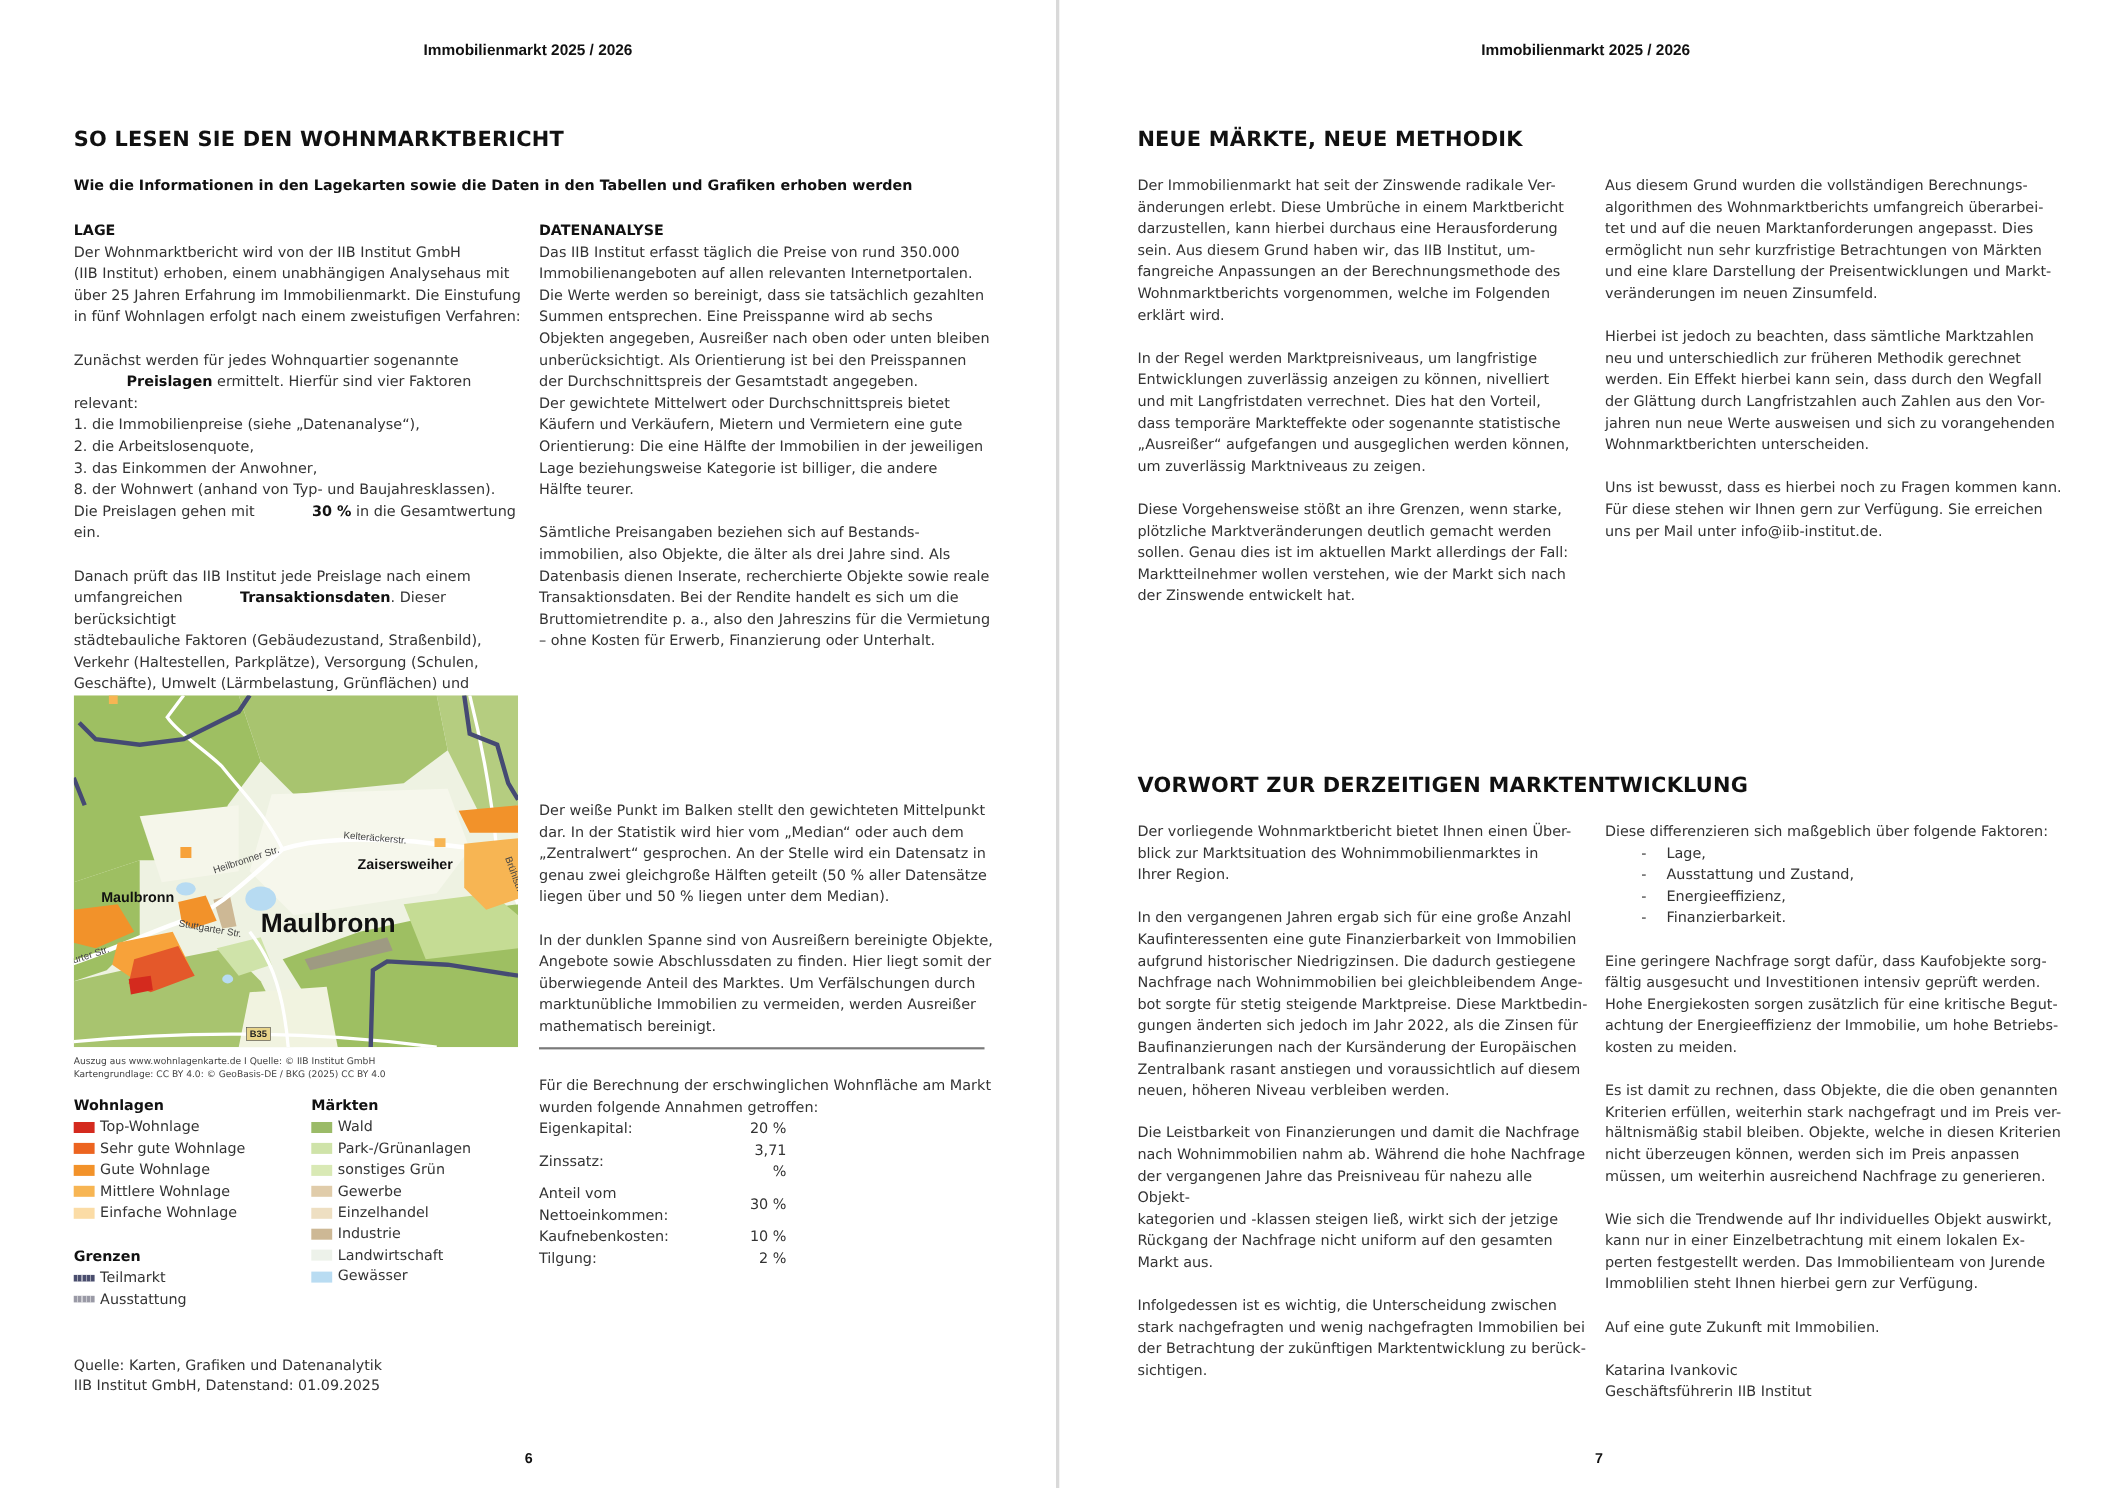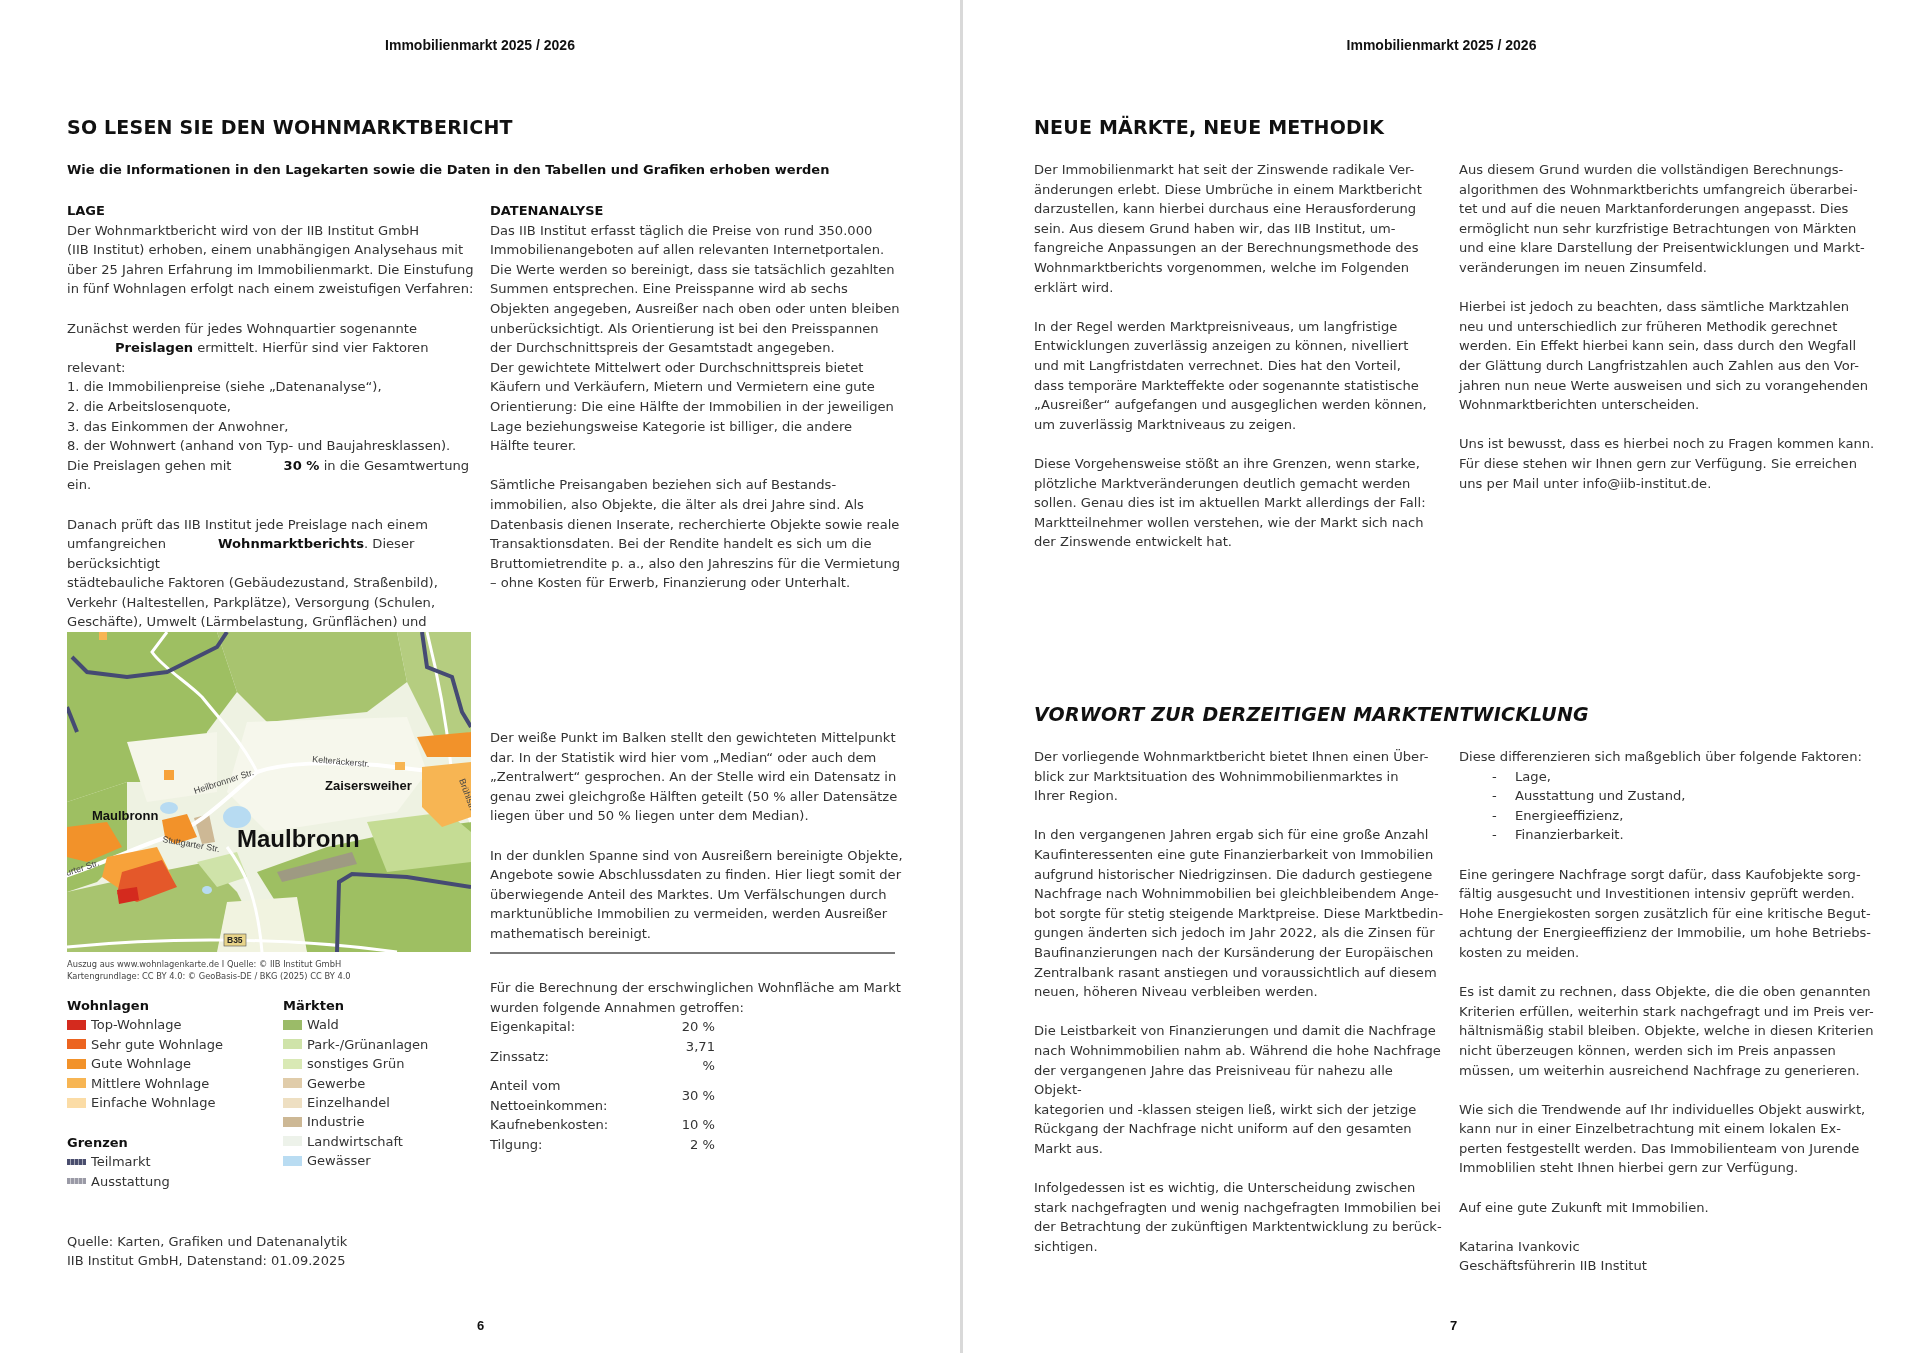--- a/index.html
+++ b/index.html
@@ -81,21 +81,21 @@
 in fünf Wohnlagen erfolgt nach einem zweistufigen Verfahren:</p>
     <p class="tight"><span>Zunächst werden für jedes Wohnquartier sogenannte</span><br><b>Preislagen</b><span> ermittelt. Hierfür sind vier Faktoren relevant:</span></p>
     <div>
       <div>1. die Immobilienpreise (siehe „Datenanalyse“),</div>
       <div>2. die Arbeitslosenquote,</div>
       <div>3. das Einkommen der Anwohner,</div>
       <div>8. der Wohnwert (anhand von Typ- und Baujahresklassen).</div>
     </div>
     <p><span>Die Preislagen gehen mit </span><b>30 %</b><span> in die Gesamtwertung ein.</span></p>
     <p><span>Danach prüft das IIB Institut jede Preislage nach einem
-umfangreichen </span><b>Wohnmarktberichts</b><span>. Dieser berücksichtigt
+umfangreichen </span><b>Transaktionsdaten</b><span>. Dieser berücksichtigt
 städtebauliche Faktoren (Gebäudezustand, Straßenbild),
 Verkehr (Haltestellen, Parkplätze), Versorgung (Schulen,
 Geschäfte), Umwelt (Lärmbelastung, Grünflächen) und Soziales
 (Leerstand, Straftaten). Das Ergebnis macht </span><b>70 %</b><span> der Gesamt-
 wertung aus.</span></p>
   </div>
 
   <div class="col" style="left:490px; top:201px; width:420px;">
     <h3>DATENANALYSE</h3>
     <p>Das IIB Institut erfasst täglich die Preise von rund 350.000
@@ -343,21 +343,21 @@
 neu und unterschiedlich zur früheren Methodik gerechnet
 werden. Ein Effekt hierbei kann sein, dass durch den Wegfall
 der Glättung durch Langfristzahlen auch Zahlen aus den Vor-
 jahren nun neue Werte ausweisen und sich zu vorangehenden
 Wohnmarktberichten unterscheiden.</p>
     <p>Uns ist bewusst, dass es hierbei noch zu Fragen kommen kann.
 Für diese stehen wir Ihnen gern zur Verfügung. Sie erreichen
 uns per Mail unter info@iib-institut.de.</p>
   </div>
 
-  <h1 class="section-title" style="left:71px; top:703px;font-style:italic;">VORWORT ZUR DERZEITIGEN MARKTENTWICKLUNG</h1>
+  <h1 class="section-title" style="left:71px; top:703px;">VORWORT ZUR DERZEITIGEN MARKTENTWICKLUNG</h1>
   <div class="col" style="left:71px; top:747px; width:410px;">
     <p>Der vorliegende Wohnmarktbericht bietet Ihnen einen Über-
 blick zur Marktsituation des Wohnimmobilienmarktes in
 Ihrer Region.</p>
     <p>In den vergangenen Jahren ergab sich für eine große Anzahl
 Kaufinteressenten eine gute Finanzierbarkeit von Immobilien
 aufgrund historischer Niedrigzinsen. Die dadurch gestiegene
 Nachfrage nach Wohnimmobilien bei gleichbleibendem Ange-
 bot sorgte für stetig steigende Marktpreise. Diese Marktbedin-
 gungen änderten sich jedoch im Jahr 2022, als die Zinsen für

